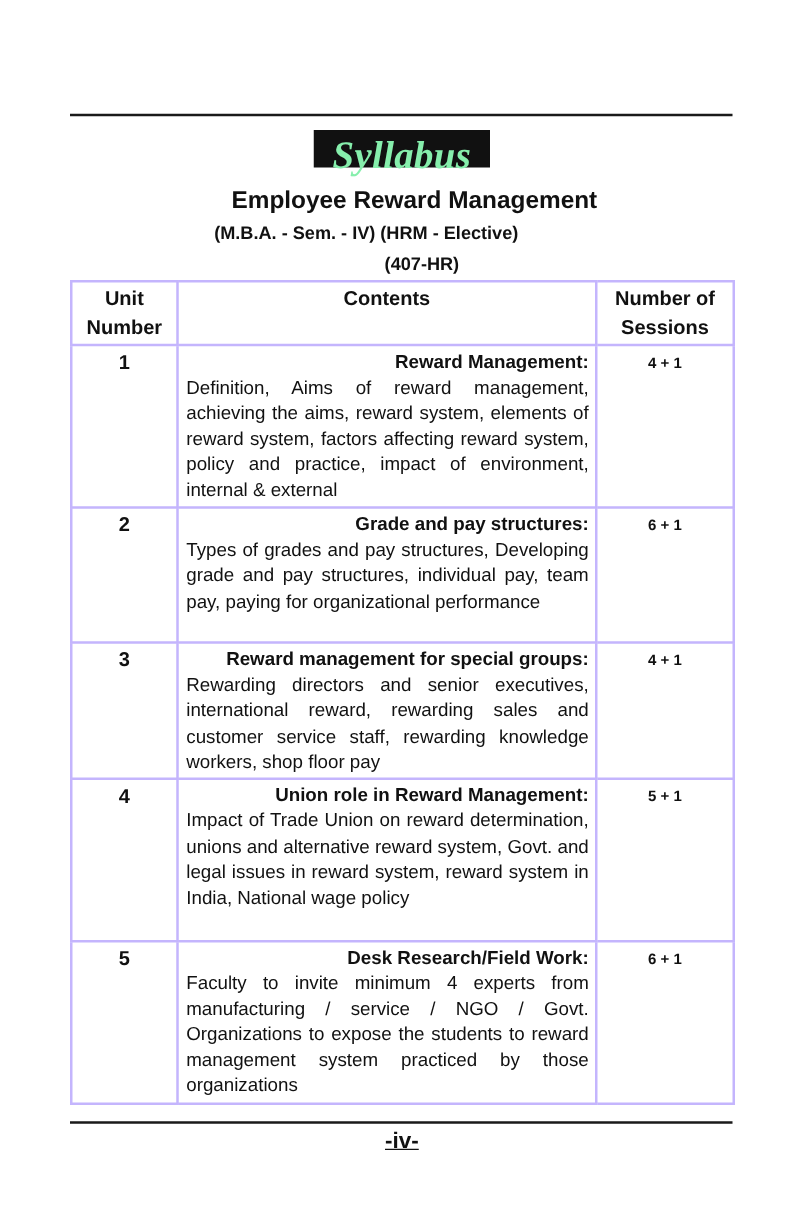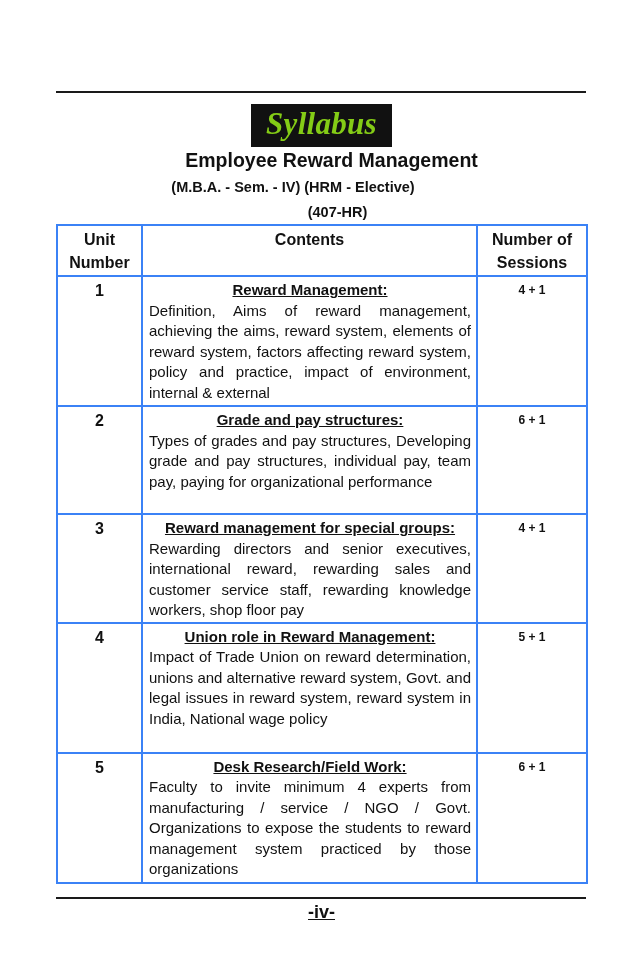--- a/index.html
+++ b/index.html
@@ -1,32 +1,32 @@
 <!DOCTYPE html>
 <html><head>
   <meta charset="utf-8">
   <style>
     html, body { margin: 0; padding: 0; background: #ffffff; }
     body { width: 643px; height: 964px; position: relative; font-family: "Liberation Sans", sans-serif; color: #111; overflow: hidden; }
     .rule { position: absolute; left: 56px; width: 530px; height: 2px; background: #1a1a1a; }
     .rule.top { top: 91px; }
     .rule.bottom { top: 897px; }
     .badge-wrap { position: absolute; top: 104px; left: 0; width: 643px; text-align: center; }
-    .badge { display: inline-block; background: #111; color: #84cc16; font-family: "Liberation Serif", serif; font-style: italic; font-weight: bold; font-size: 31px; line-height: 40px; height: 43px; padding: 0 15px; letter-spacing: 0.3px; text-align: center; }
+    .badge { display: inline-block; background: #111; color: #86efac; font-family: "Liberation Serif", serif; font-style: italic; font-weight: bold; font-size: 31px; line-height: 40px; height: 30px; padding: 0 15px; letter-spacing: 0.3px; text-align: center; }
     .title { position: absolute; top: 148px; left: 0; width: 643px; text-align: center; font-weight: bold; font-size: 19.5px; line-height: 24px; padding-left: 10px; }
     .subtitle { position: absolute; top: 177px; left: 0; width: 586px; text-align: center; font-weight: bold; font-size: 14.5px; line-height: 20px; }
     .code { position: absolute; top: 202px; left: 0; width: 643px; text-align: center; font-weight: bold; font-size: 14.5px; line-height: 20px; margin-left: 16px; }
     table.syl { position: absolute; top: 224px; left: 56px; width: 530px; border-collapse: collapse; table-layout: fixed; }
-    table.syl td, table.syl th { border: 2px solid #3b82f6; vertical-align: top; padding: 0; }
+    table.syl td, table.syl th { border: 2px solid #c4b5fd; vertical-align: top; padding: 0; }
     col.c1 { width: 85px; } col.c2 { width: 335px; } col.c3 { width: 110px; }
     th { font-weight: bold; font-size: 16px; line-height: 23px; text-align: center; height: 47px; padding-top: 2px !important; }
     td.unit { text-align: center; font-weight: bold; font-size: 16px; line-height: 21px; padding-top: 3px !important; }
     td.sess { text-align: center; font-weight: bold; font-size: 12px; line-height: 21px; padding-top: 3px !important; }
     td.content { padding: 3px 5px 1px 6px !important; font-size: 15px; line-height: 20.5px; text-align: justify; }
-    .ctitle { font-weight: bold; display: block; text-align: center; text-decoration: underline; }
+    .ctitle { font-weight: bold; display: block; text-align: right; }
     .cbody { display: block; text-align: justify; }
     .pageno { position: absolute; top: 902px; left: 0; width: 643px; text-align: center; font-weight: bold; font-size: 18px; line-height: 20px; text-decoration: underline; }
   </style>
 </head>
 <body>
 
 <div class="rule top"></div>
 
 <div class="badge-wrap">
   <span class="badge">Syllabus</span>

